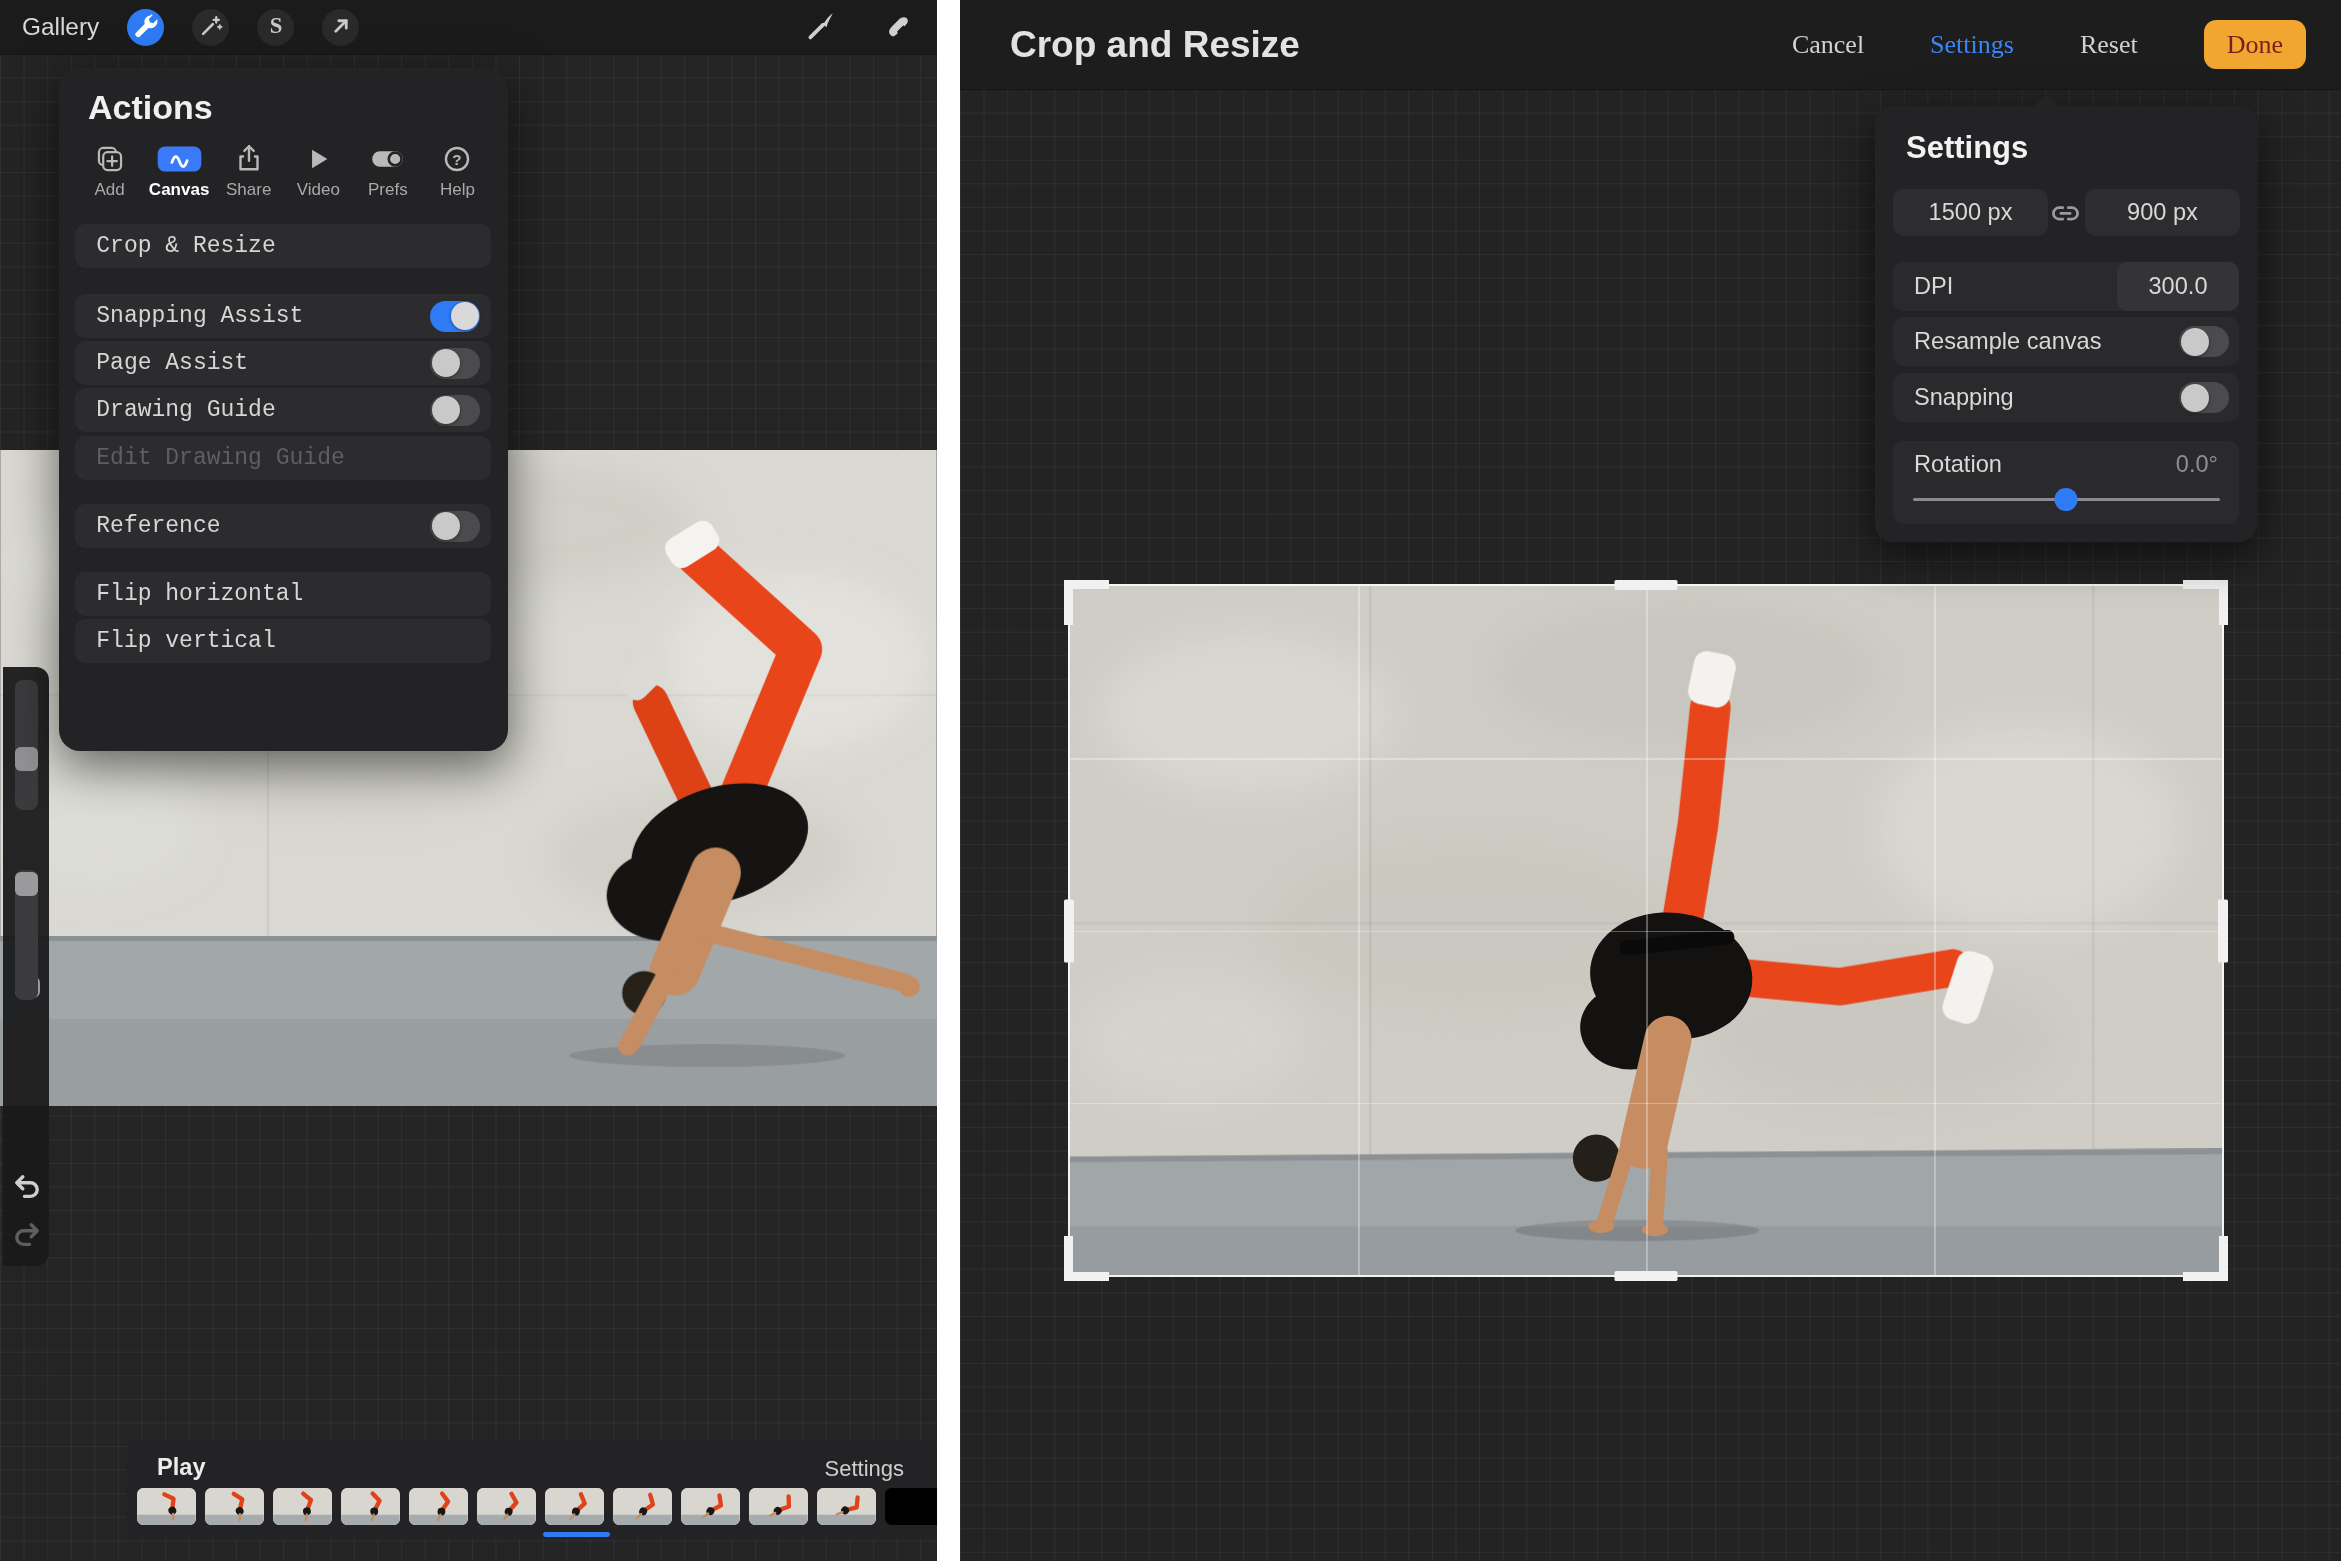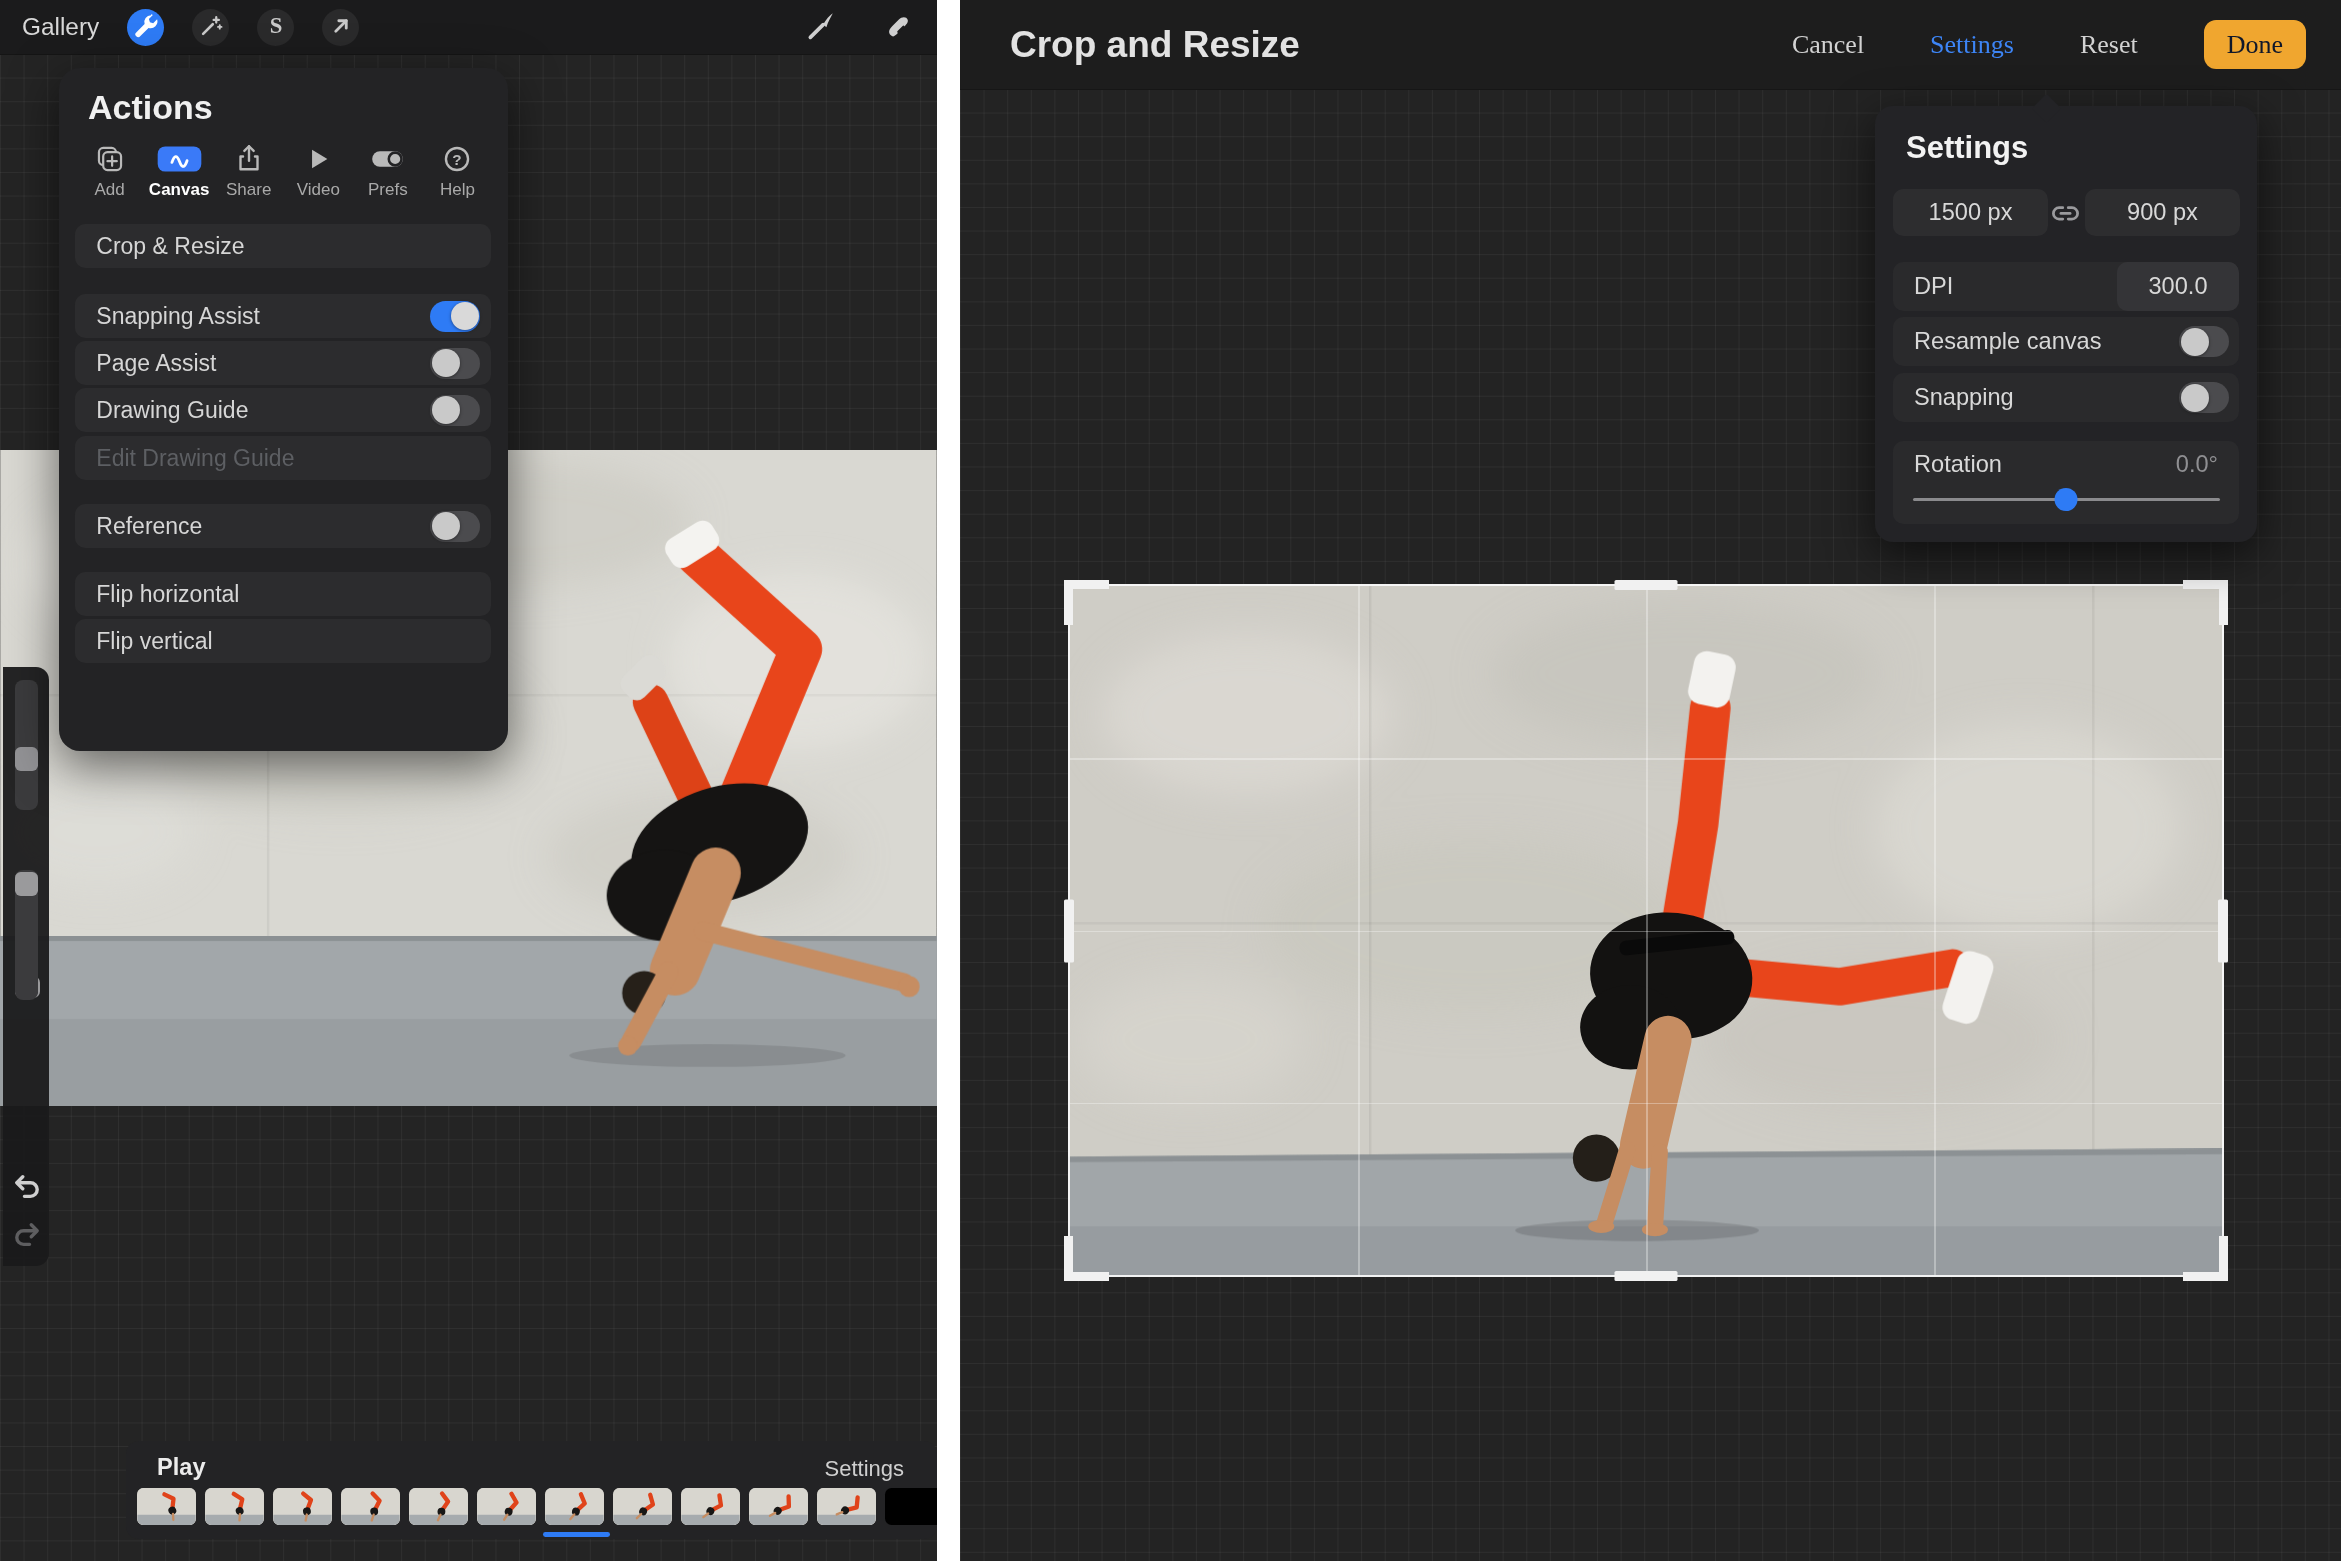--- a/index.html
+++ b/index.html
@@ -51,38 +51,38 @@
 
   
   #actions-popup{left:59px;top:68px;width:449px;height:683px;background:#232325;border-radius:21px;
     z-index:40;box-shadow:0 14.6px 49px rgba(0,0,0,.55);}
   #actions-title{position:absolute;left:29px;top:19.5px;font-size:34px;font-weight:700;color:#f0f0f0;}
   #actions-tabs{position:absolute;left:21px;right:21px;top:72px;display:flex;justify-content:space-between;}
   .tab{width:59px;display:flex;flex-direction:column;align-items:center;}
   .tab .ticon{width:52px;height:37px;display:flex;align-items:center;justify-content:center;}
   .tab .tlabel{margin-top:3.3px;font-size:17px;color:#a9a9a9;}
   .tab.active .tlabel{color:#fff;font-weight:700;}
-  .menu-row{position:absolute;left:16.3px;width:416px;height:44px;background:#2c2c2e;border-radius:10.6px;}
+  .menu-row{position:absolute;left:16.3px;width:416px;height:44px;background:#2c2c2e;border-radius:10.6px;font-family:Liberation Mono, monospace;}
   .menu-row .mlabel{position:absolute;left:21px;top:0;line-height:44px;font-size:23px;color:#d6d6d6;}
   .menu-row.disabled .mlabel{color:#5d5f63;}
   .menu-row .toggle{right:11.4px;top:6.5px;}
 
   
   #divider{left:937px;top:0;width:23px;height:1561px;background:#ffffff;}
 
   
   #right{left:960px;top:0;width:1382px;height:1561px;background:#232323;overflow:hidden;}
   #right-grid{left:0;top:89px;width:1382px;height:1472px;background-color:#232323;}
   #topbar-right{left:0;top:0;width:1382px;height:89px;background:#1d1d1d;border-bottom:0.8px solid #161616;
     display:flex;align-items:center;z-index:10;}
   #crop-title{color:#e2e2e2;font-size:37px;font-weight:700;margin-left:50px;}
   #header-btns{margin-left:auto;margin-right:36px;display:flex;align-items:center;gap:66px;font-family:Liberation Serif, serif;}
   .hbtn{font-size:26px;color:#d2d2d2;}
   .hbtn.blue{color:#3d85f6;}
-  .hbtn.done{background:#f0a62f;color:#0f172a;border-radius:12.2px;height:49px;line-height:49px;padding:0 23px;}
+  .hbtn.done{background:#f0a62f;color:#7f1d1d;border-radius:12.2px;height:49px;line-height:49px;padding:0 23px;}
 
   
   #photo-b{left:108px;top:584px;width:1156px;height:693px;z-index:2;}
   #crop-overlay{left:108px;top:584px;width:1156px;height:693px;z-index:3;
     border:2.4px solid rgba(250,250,250,.92);box-sizing:border-box;}
   .gl-v{position:absolute;top:0;bottom:0;width:1.6px;background:rgba(255,255,255,.32);}
   .gl-h{position:absolute;left:0;right:0;height:1.6px;background:rgba(255,255,255,.32);}
   .corner{position:absolute;width:36px;height:36px;}
   .corner.tl{left:-5.7px;top:-5.7px;border-left:9px solid #f1f1f1;border-top:9px solid #f1f1f1;}
   .corner.tr{right:-5.7px;top:-5.7px;border-right:9px solid #f1f1f1;border-top:9px solid #f1f1f1;}

